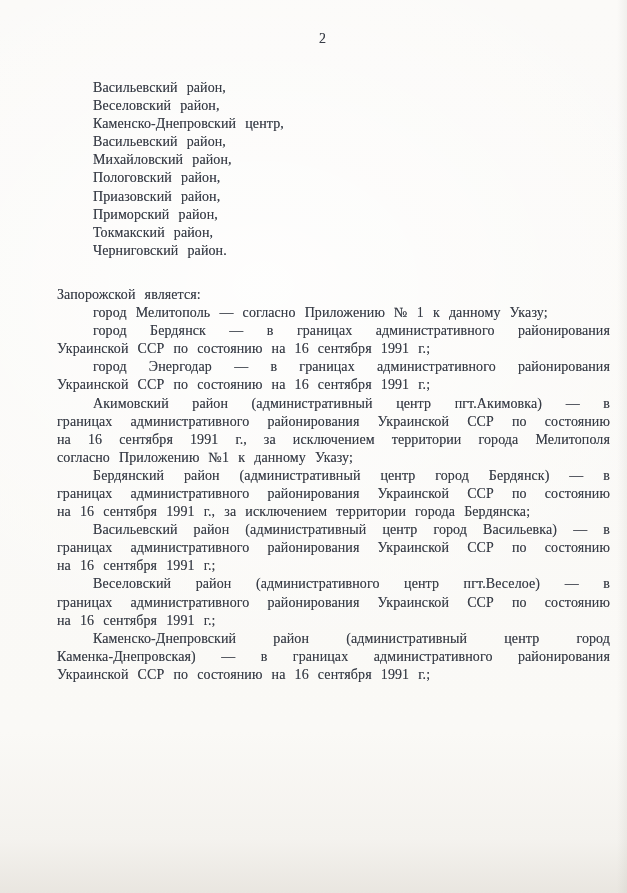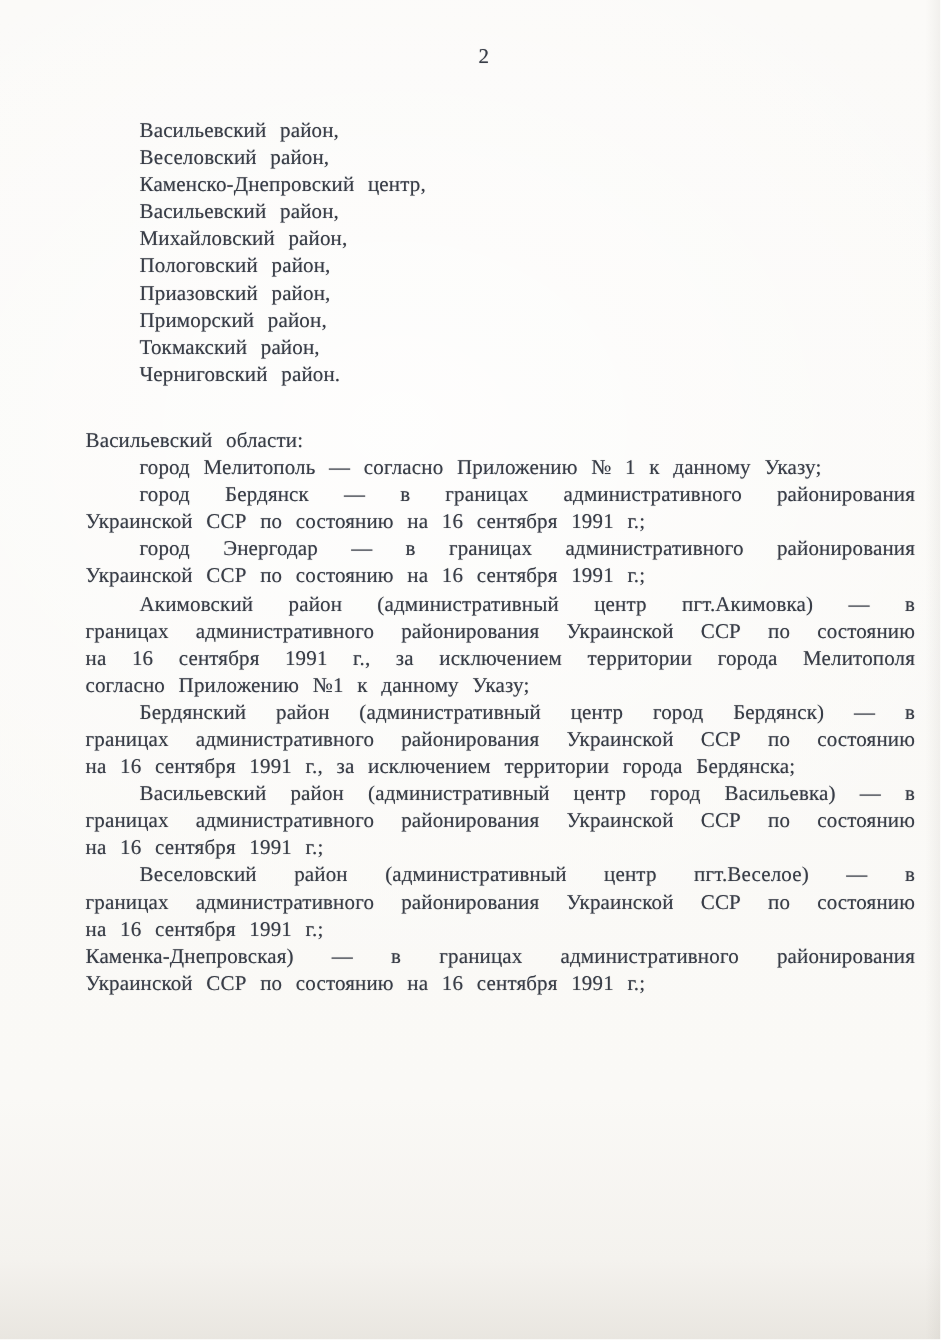--- a/index.html
+++ b/index.html
@@ -81,21 +81,21 @@
         <div class="line first">Каменско-Днепровский центр,</div>
         <div class="line first">Васильевский район,</div>
         <div class="line first">Михайловский район,</div>
         <div class="line first">Пологовский район,</div>
         <div class="line first">Приазовский район,</div>
         <div class="line first">Приморский район,</div>
         <div class="line first">Токмакский район,</div>
         <div class="line first">Черниговский район.</div>
       </div>
       <div class="para" style="margin-top: 26px;">
-        <div class="line">Васильевский области:</div>
+        <div class="line">Запорожской является:</div>
       </div>
       <div class="para">
         <div class="line first">город Мелитополь — согласно Приложению № 1 к данному Указу;</div>
       </div>
       <div class="para">
         <div class="line jl first">город Бердянск — в границах административного районирования</div>
         <div class="line">Украинской ССР по состоянию на 16 сентября 1991 г.;</div>
       </div>
       <div class="para">
         <div class="line jl first">город Энергодар — в границах административного районирования</div>
@@ -111,22 +111,23 @@
         <div class="line jl first">Бердянский район (административный центр город Бердянск) — в</div>
         <div class="line jl">границах административного районирования Украинской ССР по состоянию</div>
         <div class="line">на 16 сентября 1991 г., за исключением территории города Бердянска;</div>
       </div>
       <div class="para">
         <div class="line jl first">Васильевский район (административный центр город Васильевка) — в</div>
         <div class="line jl">границах административного районирования Украинской ССР по состоянию</div>
         <div class="line">на 16 сентября 1991 г.;</div>
       </div>
       <div class="para">
-        <div class="line jl first">Веселовский район (административный центр пгт.Веселое) — в</div>
+        <div class="line jl first">Веселовский район (административного центр пгт.Веселое) — в</div>
         <div class="line jl">границах административного районирования Украинской ССР по состоянию</div>
         <div class="line">на 16 сентября 1991 г.;</div>
       </div>
       <div class="para">
+        <div class="line jl first">Каменско-Днепровский район (административный центр город</div>
         <div class="line jl">Каменка-Днепровская) — в границах административного районирования</div>
         <div class="line">Украинской ССР по состоянию на 16 сентября 1991 г.;</div>
       </div>
     </div>
 </div>
 
 </body></html>

